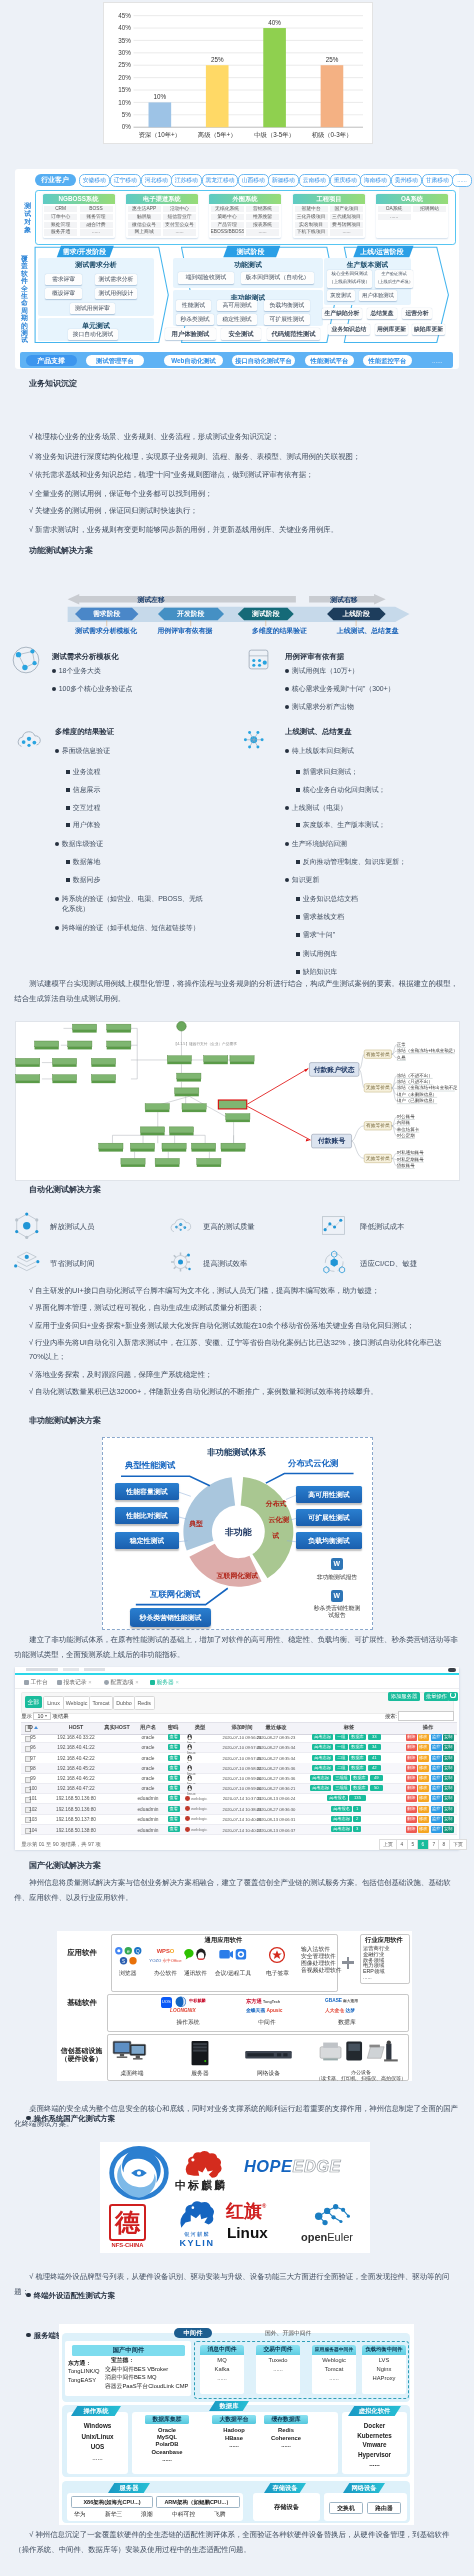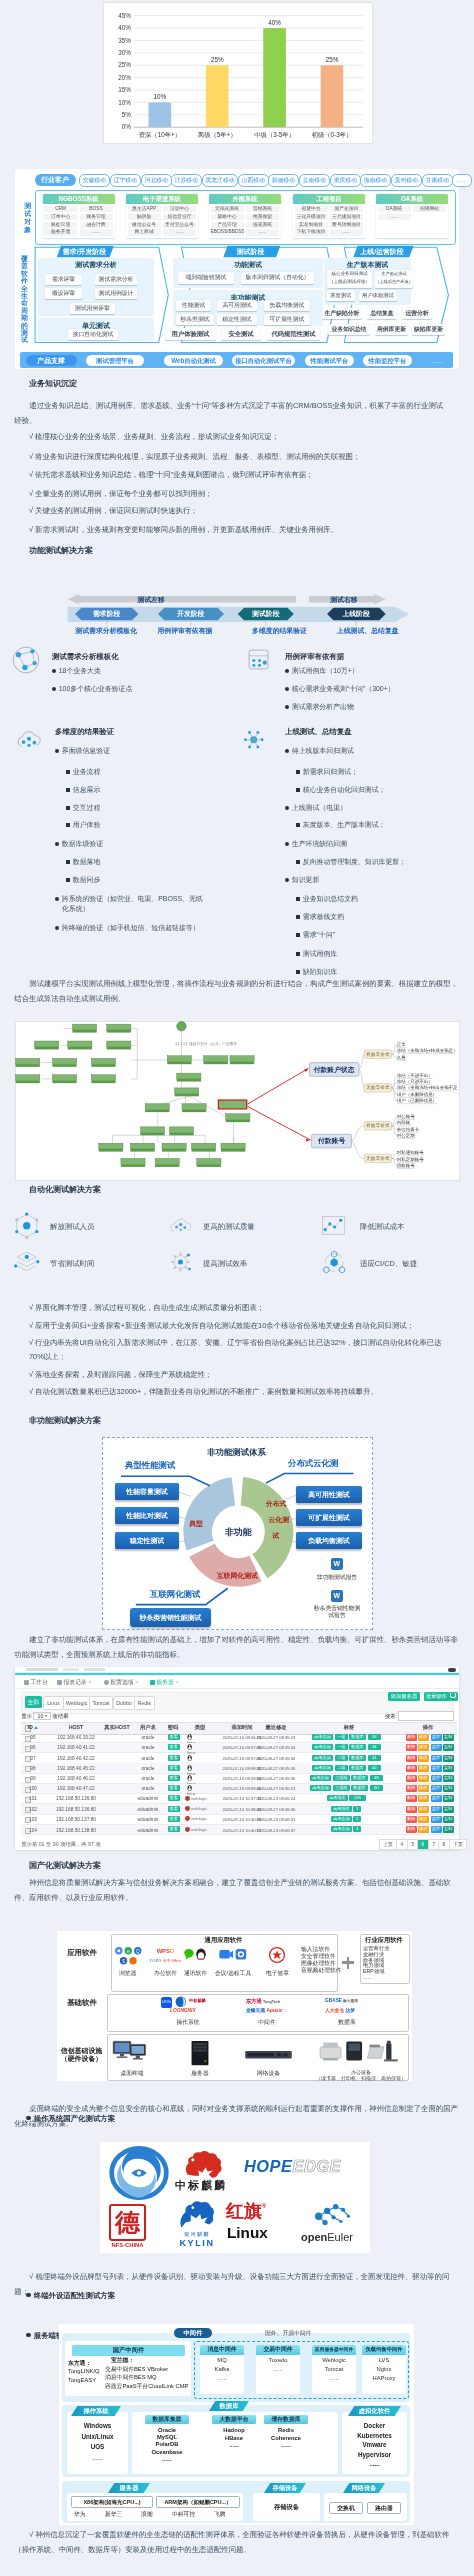--- a/index.html
+++ b/index.html
@@ -170,21 +170,20 @@
       <div class="abs" style="left:5.3px;top:183px;width:433px;height:16.4px;background:#5fb2f4;border-radius:2.1px;"></div>
       <div class="abs" style="left:10.6px;top:186px;width:51px;height:11px;background:#3d96ee;border-radius:5.8px;color:#fff;font-size:6.9px;font-weight:bold;text-align:center;line-height:11px;">产品支撑</div>
       <div class="abs" style="left:71px;top:186px;width:58px;height:11px;background:#fff;border-radius:5.8px;color:#2f8fe8;font-size:6.3px;font-weight:bold;text-align:center;line-height:11px;">测试管理平台</div>
       <div class="abs" style="left:149px;top:186px;width:59px;height:11px;background:#fff;border-radius:5.8px;color:#2f8fe8;font-size:6.3px;font-weight:bold;text-align:center;line-height:11px;">Web自动化测试</div>
       <div class="abs" style="left:217px;top:186px;width:63px;height:11px;background:#fff;border-radius:5.8px;color:#2f8fe8;font-size:6.3px;font-weight:bold;text-align:center;line-height:11px;">接口自动化测试平台</div>
       <div class="abs" style="left:290px;top:186px;width:49px;height:11px;background:#fff;border-radius:5.8px;color:#2f8fe8;font-size:6.3px;font-weight:bold;text-align:center;line-height:11px;">性能测试平台</div>
       <div class="abs" style="left:348px;top:186px;width:49px;height:11px;background:#fff;border-radius:5.8px;color:#2f8fe8;font-size:6.3px;font-weight:bold;text-align:center;line-height:11px;">性能监控平台</div>
       <div class="abs" style="left:417px;top:186px;width:21px;color:#dcecfb;font-size:6.3px;line-height:11px;">......</div>
     </div>
 <div class="h1" style="top:378px;">业务知识沉淀</div>
-<div class="p" style="top:398px;">通过业务知识总结、测试用例库、需求基线、业务“十问”等多种方式沉淀了丰富的CRM/BOSS业务知识，积累了丰富的行业测试<br>经验。</div>
 <div class="chk" style="top:432px;">√ 梳理核心业务的业务场景、业务规则、业务流程，形成测试业务知识沉淀；</div>
 <div class="chk" style="top:452px;">√ 将业务知识进行深度结构化梳理，实现原子业务规则、流程、服务、表模型、测试用例的关联视图；</div>
 <div class="chk" style="top:470px;">√ 依托需求基线和业务知识总结，梳理“十问”业务规则图谱点，做到测试评审有依有据；</div>
 <div class="chk" style="top:489px;">√ 全量业务的测试用例，保证每个业务都可以找到用例；</div>
 <div class="chk" style="top:506px;">√ 关键业务的测试用例，保证回归测试时快速执行；</div>
 <div class="chk" style="top:525px;">√ 新需求测试时，业务规则有变更时能够同步新的用例，并更新基线用例库、关键业务用例库。</div>
 <div class="h1" style="top:545px;">功能测试解决方案</div>
 <svg class="abs" style="left:0;top:589px;" width="475" height="49" viewBox="0 0 899 92">
       <polygon points="560,13 560,25 150,25 150,29 128,19 150,9 150,13" fill="#c9ccd1"></polygon>
       <text x="286" y="24" font-size="13" font-weight="bold" fill="#1c3f6e" text-anchor="middle">测试左移</text>
@@ -504,20 +503,21 @@
       <polygon points="10,32 15,35 15,41 10,44 5,41 5,35" fill="none" stroke="#2196d6" stroke-width="1.5"></polygon>
       <polygon points="40,32 45,35 45,41 40,44 35,41 35,35" fill="none" stroke="#2196d6" stroke-width="1.5"></polygon>
       <polygon points="25,2 30,5 30,11 25,14 20,11 20,5" fill="none" stroke="#2196d6" stroke-width="1.5"></polygon>
     </svg>
 <div class="abs" style="left:50px;top:1222px;font-size:7.4px;color:#3f4c5e;">解放测试人员</div>
 <div class="abs" style="left:203px;top:1222px;font-size:7.4px;color:#3f4c5e;">更高的测试质量</div>
 <div class="abs" style="left:360px;top:1222px;font-size:7.4px;color:#3f4c5e;">降低测试成本</div>
 <div class="abs" style="left:50px;top:1259px;font-size:7.4px;color:#3f4c5e;">节省测试时间</div>
 <div class="abs" style="left:203px;top:1259px;font-size:7.4px;color:#3f4c5e;">提高测试效率</div>
 <div class="abs" style="left:360px;top:1259px;font-size:7.4px;color:#3f4c5e;">适应CI/CD、敏捷</div>
+<div class="chk" style="top:1284px;line-height:14.3px;">√ 自主研发的UI+接口自动化测试平台脚本编写为文本化，测试人员无门槛，提高脚本编写效率，助力敏捷；</div>
 <div class="chk" style="top:1301px;line-height:14.3px;">√ 界面化脚本管理，测试过程可视化，自动生成生成测试质量分析图表；</div>
 <div class="chk" style="top:1319px;line-height:14.3px;">√ 应用于业务回归+业务探索+新业务测试最大化发挥自动化测试效能在10余个移动省份落地关键业务自动化回归测试；</div>
 <div class="chk" style="top:1336px;line-height:14.3px;">√ 行业内率先将UI自动化引入新需求测试中，在江苏、安徽、辽宁等省份自动化案例占比已达32%，接口测试自动化转化率已达<br>70%以上；</div>
 <div class="chk" style="top:1368px;line-height:14.3px;">√ 落地业务探索，及时跟踪问题，保障生产系统稳定性；</div>
 <div class="chk" style="top:1385px;line-height:14.3px;">√ 自动化测试数量累积已达32000+，伴随新业务自动化测试的不断推广，案例数量和测试效率将持续攀升。</div>
 <div class="h1" style="top:1415px;">非功能测试解决方案</div>
 <div class="abs" style="left:102px;top:1437px;width:269px;height:191px;background:#fff;border:0.5px dashed #8aa8cc;"></div>
     <div class="abs" style="left:102px;top:1447px;width:269px;text-align:center;font-size:8.4px;font-weight:bold;color:#16365c;">非功能测试体系</div>
     <svg class="abs" style="left:102px;top:1437px;" width="269" height="191" viewBox="0 0 509 361">
       <path d="M245.3,75.8 A104,104 0 0 0 160.3,214.6 L211.0,196.1 A50,50 0 0 1 251.9,129.4 Z" fill="#a9c6dd"></path>

